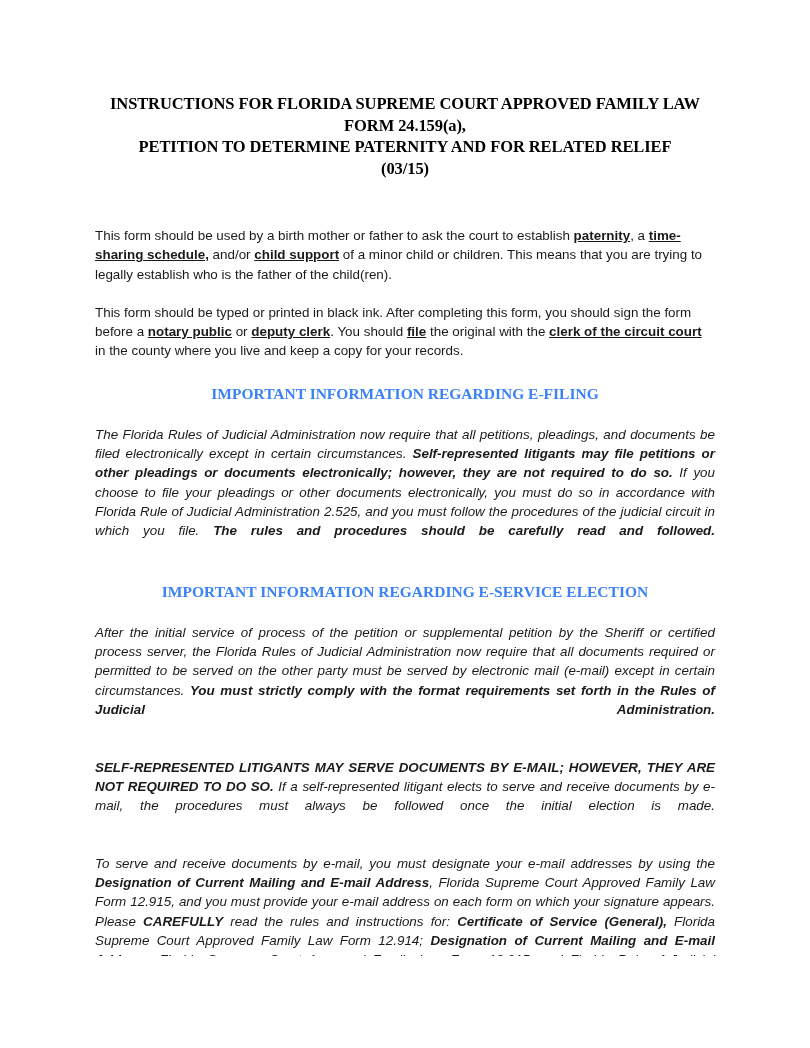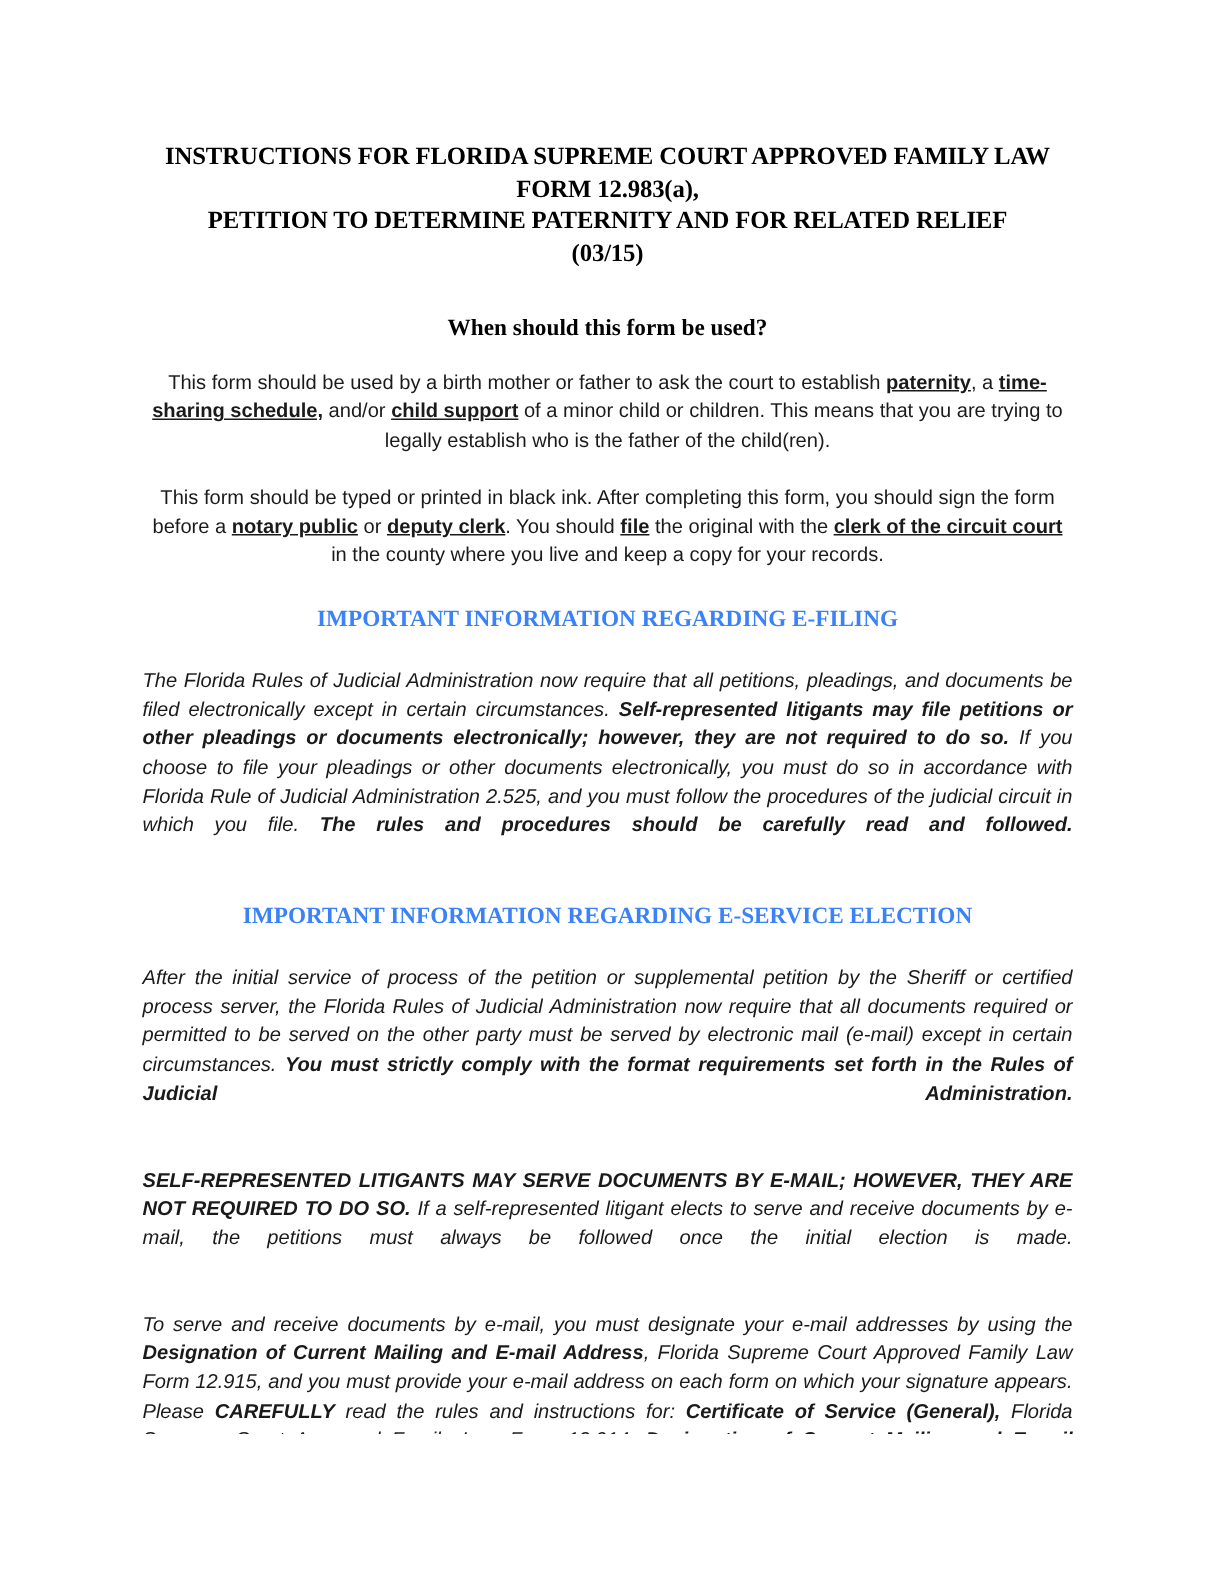--- a/index.html
+++ b/index.html
@@ -56,21 +56,21 @@
     color: #000000;
   }
 
   
   .para {
     margin: 0;
     font-family: "Liberation Sans", "DejaVu Sans", sans-serif;
     font-size: 13.4px;
     line-height: 19.3px;
     color: #1a1a1a;
-    text-align: center;
+    text-align: left;
   }
   .para.justify { text-align: justify; font-style: italic; }
   .para.justify::after {
     content: "";
     display: inline-block;
     width: 100%;
   }
 
   b.plain { font-weight: bold; }
   b.gloss {
@@ -116,28 +116,27 @@
   }
 </style>
 </head>
 <body>
 
 <div class="page">
   <div class="content">
 
     <h1 class="doc-title">
       <span class="tline">INSTRUCTIONS FOR FLORIDA SUPREME COURT APPROVED FAMILY LAW</span>
-      <span class="tline">FORM 12.983(a),</span>
+      <span class="tline">FORM 24.159(a),</span>
       <span class="tline">PETITION TO DETERMINE PATERNITY AND FOR RELATED RELIEF</span>
       <span class="tline">(03/15)</span>
     </h1>
 
     <div class="sp-title-q"></div>
 
-    <h2 class="heading-q">When should this form be used?</h2>
 
     <div class="sp-q-p1"></div>
 
     <p class="para">
       <span>This form should be used by a birth mother or father to ask the court to establish </span><b class="gloss">paternity</b><span>, a </span><b class="gloss">time-sharing schedule,</b><span> and/or </span><b class="gloss">child support</b><span> of a minor child or children. This means that you are trying to legally establish who is the father of the child(ren).</span>
     </p>
 
     <div class="sp-p1-p2"></div>
 
     <p class="para">
@@ -160,21 +159,21 @@
 
     <div class="sp-h2-p4"></div>
 
     <p class="para justify">
       <span>After the initial service of process of the petition or supplemental petition by the Sheriff or certified process server, the Florida Rules of Judicial Administration now require that all documents required or permitted to be served on the other party must be served by electronic mail (e-mail) except in certain circumstances. </span><b class="plain">You must strictly comply with the format requirements set forth in the Rules of Judicial Administration.</b>
     </p>
 
     <div class="sp-p4-p5"></div>
 
     <p class="para justify">
-      <b class="plain">SELF-REPRESENTED LITIGANTS MAY SERVE DOCUMENTS BY E-MAIL; HOWEVER, THEY ARE NOT REQUIRED TO DO SO.</b><span>  If a self-represented litigant elects to serve and receive documents by e-mail, the petitions must always be followed once the initial election is made.</span>
+      <b class="plain">SELF-REPRESENTED LITIGANTS MAY SERVE DOCUMENTS BY E-MAIL; HOWEVER, THEY ARE NOT REQUIRED TO DO SO.</b><span>  If a self-represented litigant elects to serve and receive documents by e-mail, the procedures must always be followed once the initial election is made.</span>
     </p>
 
     <div class="sp-p5-p6"></div>
 
     <p class="para justify">
       <span>To serve and receive documents by e-mail, you must designate your e-mail addresses by using the </span><b class="plain">Designation of Current Mailing and E-mail Address</b><span>, Florida Supreme Court Approved Family Law Form 12.915, and you must provide your e-mail address on each form on which your signature appears. Please </span><b class="plain">CAREFULLY</b><span> read the rules and instructions for: </span><b class="plain">Certificate of Service (General),</b><span> Florida Supreme Court Approved Family Law Form 12.914; </span><b class="plain">Designation of Current Mailing and E-mail Address</b><span>, Florida Supreme Court Approved Family Law Form 12.915; and Florida Rule of Judicial Administration 2.516.</span>
     </p>
 
   </div>
 

